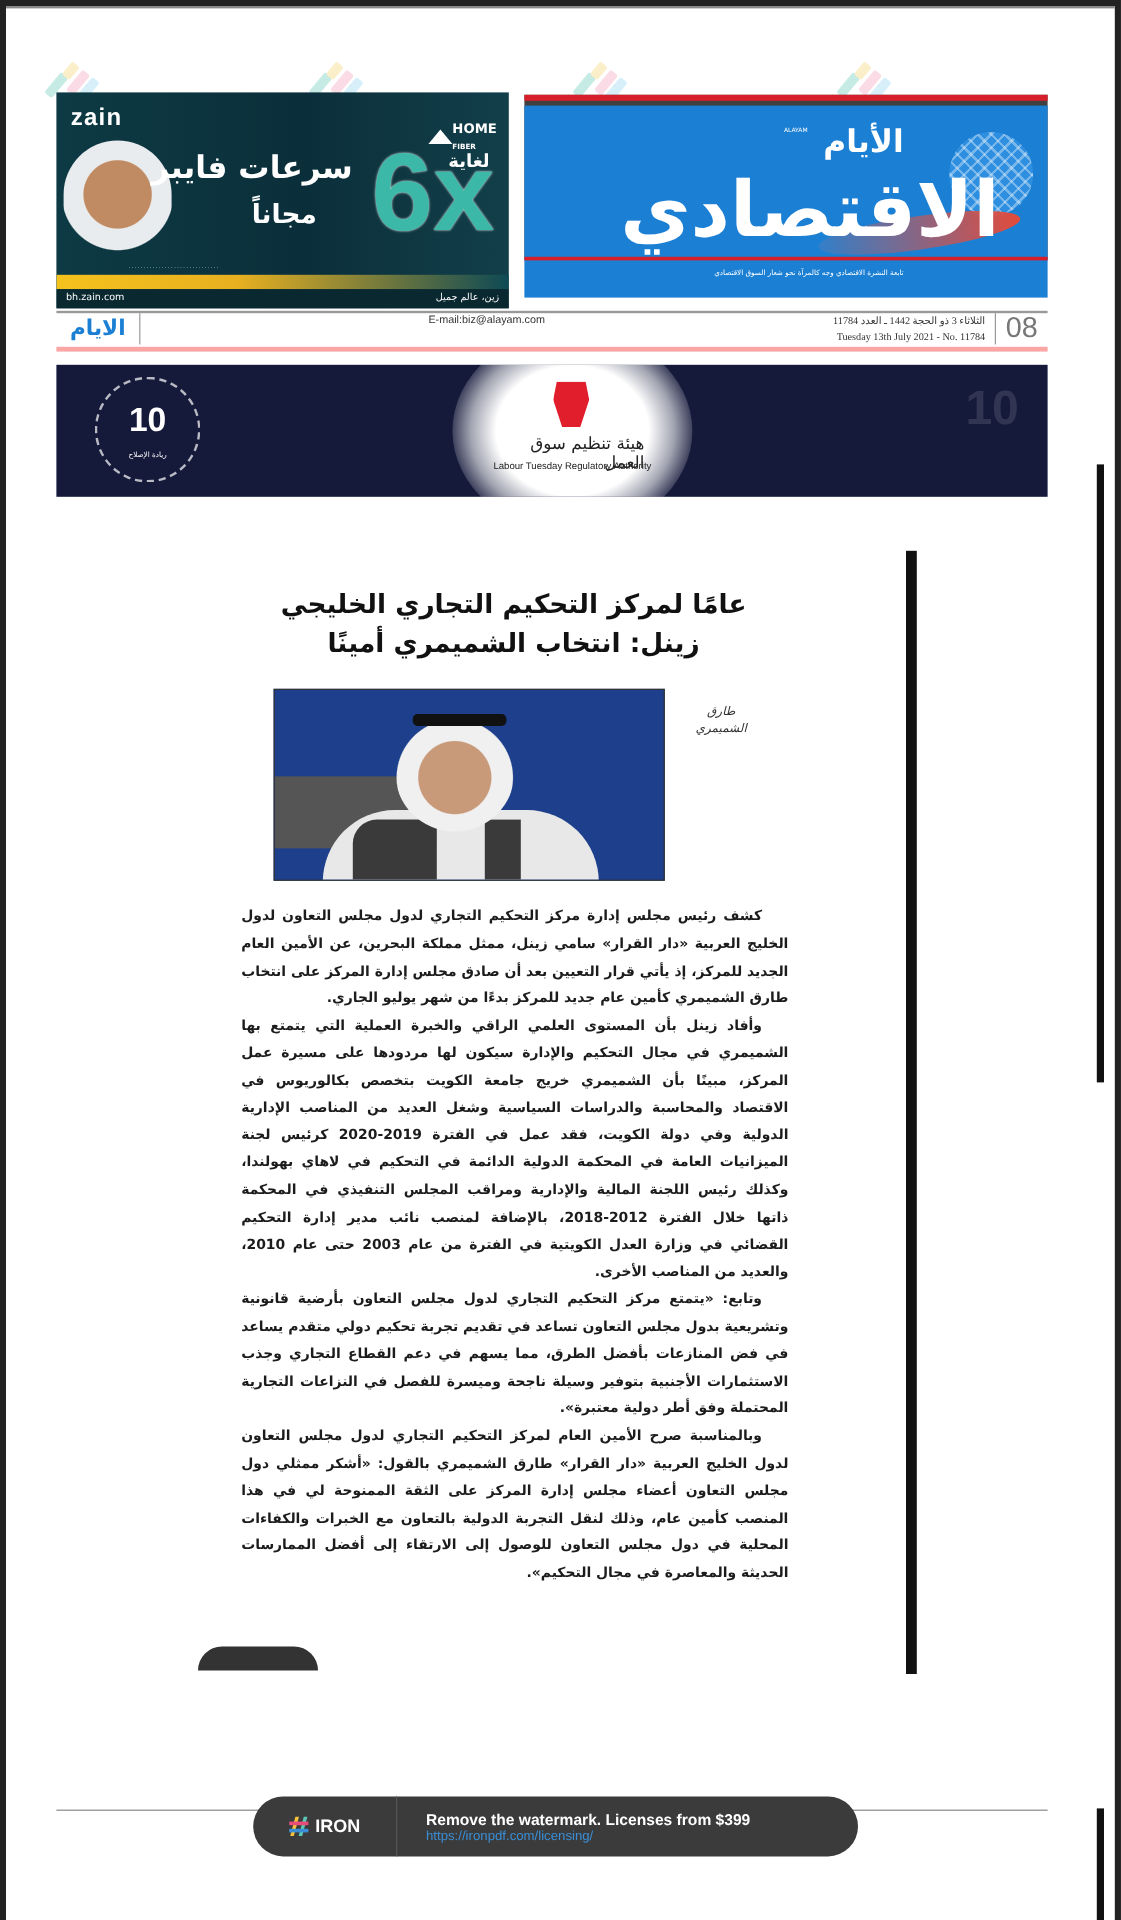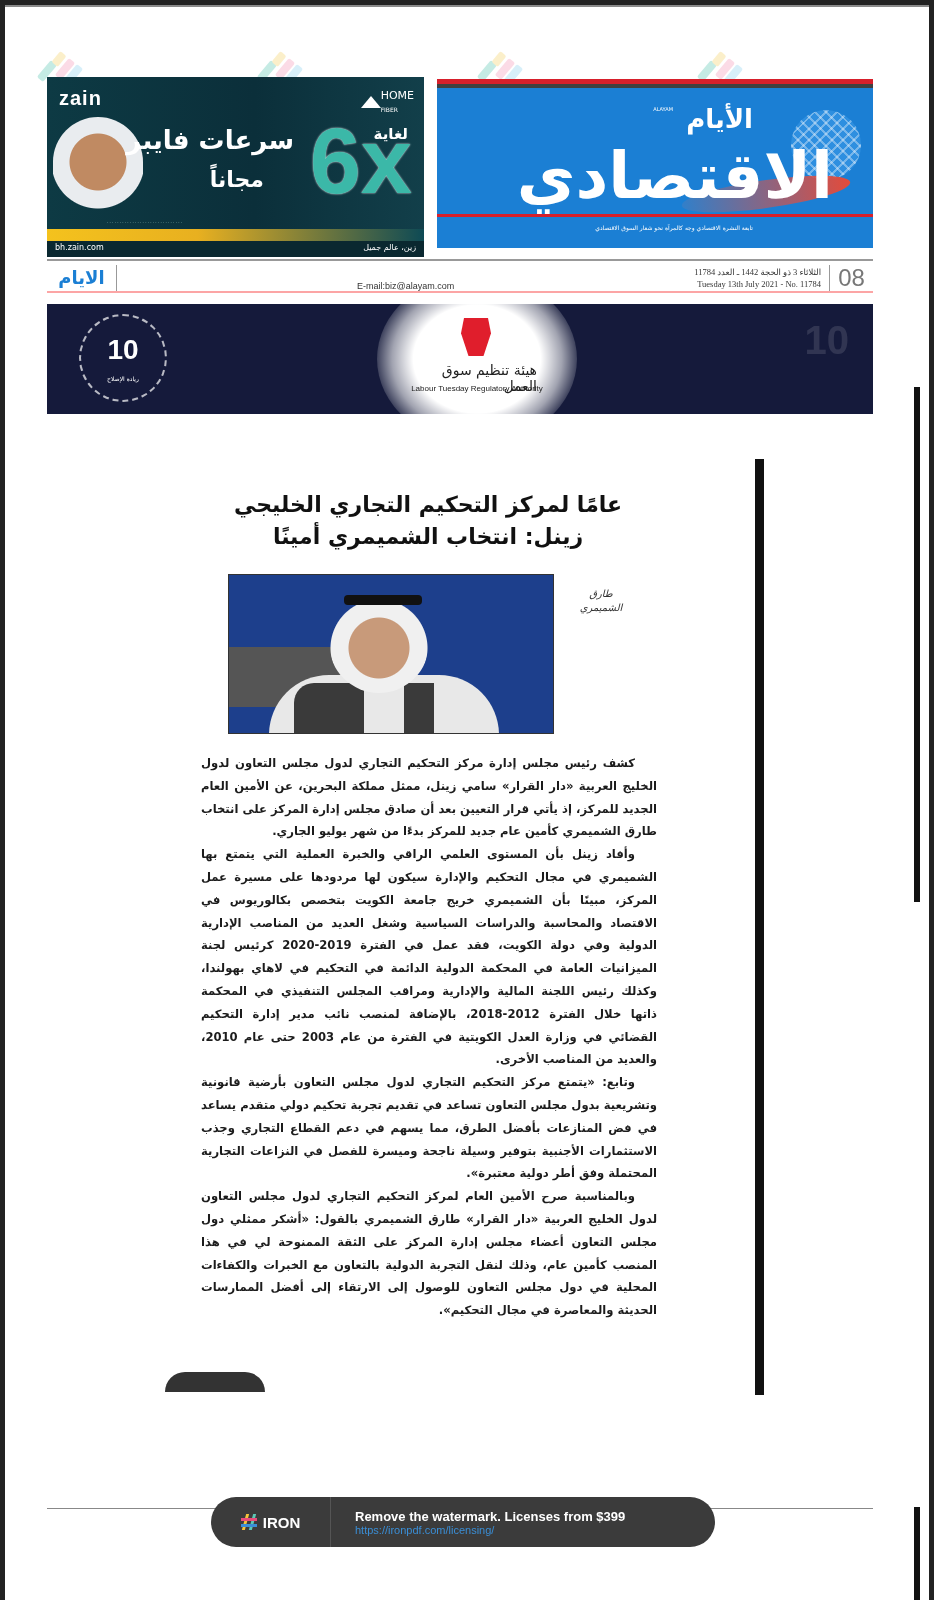--- a/index.html
+++ b/index.html
@@ -9,21 +9,21 @@
   .wm{position:absolute;width:46px;height:34px;opacity:.35;pointer-events:none}
   .wm i{position:absolute;display:block;width:8px;height:22px;border-radius:2px;transform:rotate(40deg)}
   .wm .a{left:8px;top:8px;background:#5cc7b5}
   .wm .b{left:20px;top:0;background:#f5d36a;height:14px}
   .wm .c{left:26px;top:6px;background:#f59ab8}
   .wm .d{left:34px;top:12px;background:#8fd3f0}
 
   
   .zain{position:absolute;left:42px;top:70px;width:377px;height:180px;background:linear-gradient(90deg,#0d3a44 0%,#0b2f3a 55%,#123f4a 100%);overflow:hidden;color:#fff}
   .zain .logo{position:absolute;left:12px;top:10px;font-family:"Liberation Sans",sans-serif;font-size:20px;font-weight:bold;letter-spacing:1px}
-  .zain .home{position:absolute;right:10px;top:12px;font-size:11px;font-weight:normal;display:flex;align-items:center;gap:0}
+  .zain .home{position:absolute;right:10px;top:24px;font-size:11px;font-weight:bold;display:flex;align-items:center;gap:0}
   .zain .home .tri{width:0;height:0;border-left:10px solid transparent;border-right:10px solid transparent;border-bottom:12px solid #fff}
   .zain .ar1{position:absolute;right:130px;top:48px;font-size:26px;font-weight:bold;direction:rtl}
   .zain .ar2{position:absolute;right:160px;top:90px;font-size:22px;font-weight:bold;direction:rtl}
   .zain .big{position:absolute;right:12px;top:38px;font-size:92px;font-weight:bold;color:#3bb8a8;font-family:"Liberation Sans",sans-serif;line-height:1;text-shadow:0 0 2px #fff}
   .zain .upto{position:absolute;right:16px;top:48px;font-size:15px;font-weight:bold;direction:rtl}
   .zain .person{position:absolute;left:6px;top:40px;width:90px;height:100px;border-radius:45px 45px 10px 10px;background:radial-gradient(circle at 50% 45%,#c08a62 0 28px,#e9ecef 29px 46px,transparent 47px)}
   .zain .bar{position:absolute;left:0;bottom:16px;width:100%;height:12px;background:linear-gradient(90deg,#f4c21d,#e8b020 40%,#0e4a55)}
   .zain .foot{position:absolute;left:0;bottom:0;width:100%;height:16px;background:#0a2830;font-size:8px;padding:2px 8px;display:flex;justify-content:space-between}
   .zain .fine{position:absolute;left:60px;bottom:32px;font-size:4px;color:#cfe;opacity:.8}
 
@@ -33,21 +33,21 @@
   .mast .blue{position:absolute;left:0;top:9px;width:100%;height:160px;background:#1b7fd4;overflow:hidden}
   .mast .redbot{position:absolute;left:0;bottom:0;width:100%;height:3px;background:#d71f2b}
   .mast .alayam{position:absolute;right:120px;top:16px;font-size:26px;font-weight:bold;color:#fff;direction:rtl}
   .mast .alayam-en{position:absolute;right:200px;top:18px;font-size:5px;color:#fff}
   .mast .title{position:absolute;right:40px;top:50px;font-size:64px;font-weight:bold;color:#fff;direction:rtl;line-height:1.2;letter-spacing:2px}
   .mast .globe{position:absolute;right:12px;top:22px;width:70px;height:70px;border-radius:50%;background:repeating-linear-gradient(45deg,rgba(255,255,255,.35) 0 2px,transparent 2px 8px),repeating-linear-gradient(-45deg,rgba(255,255,255,.35) 0 2px,transparent 2px 8px),#2e8fe0}
   .mast .swoosh{position:absolute;right:22px;top:92px;width:170px;height:28px;border-radius:50%;background:linear-gradient(90deg,rgba(245,130,110,.1),#e34b3b);transform:rotate(-8deg)}
   .mast .tag{position:absolute;right:120px;top:136px;font-size:6px;color:#fff;direction:rtl}
 
   
-  .strip{position:absolute;left:42px;top:252px;width:826px;height:34px;border-top:2px solid #999;border-bottom:2px solid #fca5a5;display:flex;align-items:flex-end}
+  .strip{position:absolute;left:42px;top:252px;width:826px;height:34px;border-top:2px solid #999;border-bottom:4px solid #fca5a5;display:flex;align-items:flex-start}
   .strip .sm-logo{width:70px;font-size:18px;font-weight:bold;color:#1b7fd4;direction:rtl;text-align:center;border-right:1px solid #999;height:26px;line-height:26px}
   .strip .email{flex:1;text-align:center;font-size:9px;color:#333;font-family:"Liberation Sans",sans-serif}
   .strip .dates{text-align:right;padding-right:8px;font-family:"Liberation Serif",serif;font-size:8.5px;color:#333;line-height:1.5}
   .strip .pg{width:44px;border-left:1px solid #999;height:26px;font-size:24px;font-family:"Liberation Sans",sans-serif;color:#777;font-weight:300;text-align:center;line-height:26px}
 
   
   .lmra{position:absolute;left:42px;top:297px;width:826px;height:110px;background:#151a3b;overflow:hidden}
   .lmra .glow{position:absolute;left:330px;top:-30px;width:200px;height:170px;border-radius:50%;background:radial-gradient(ellipse at center,#fff 0 45%,rgba(255,255,255,.6) 60%,rgba(21,26,59,0) 75%)}
   .lmra .emblem{position:absolute;left:414px;top:14px;width:30px;height:38px;background:#e01e2c;clip-path:polygon(10% 0,90% 0,100% 40%,75% 100%,25% 100%,0 40%)}
   .lmra .ar{position:absolute;left:370px;top:58px;width:120px;font-size:14px;color:#222;direction:rtl}

